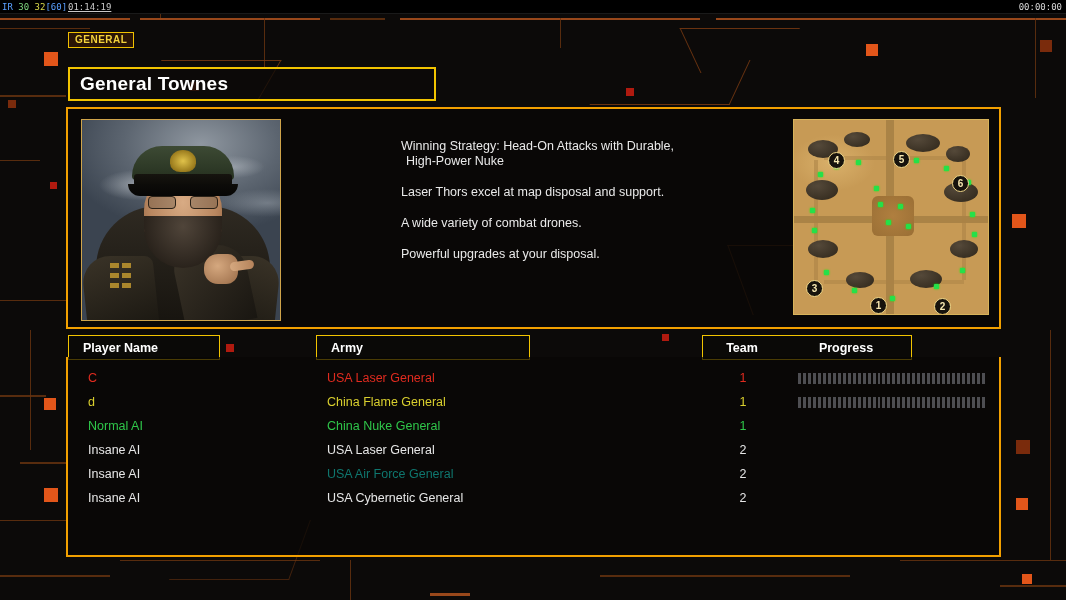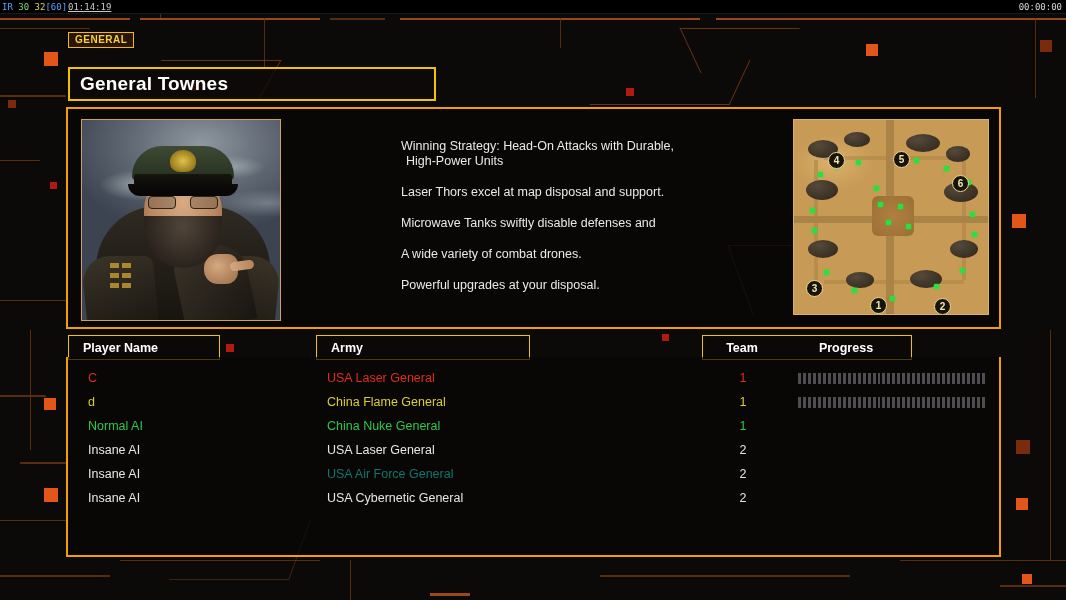--- a/index.html
+++ b/index.html
@@ -424,27 +424,26 @@
           <i class="r"></i>
         </div>
       <div class="beard"></div>
       <div class="hand"></div>
       <div class="finger"></div>
     </div>
 
     <div id="desc">
       <p>
         <span>Winning Strategy: Head-On Attacks with Durable,</span>
-        <span class="cont">High-Power Units</span>
+        <span class="cont">High-Power Nuke</span>
       </p>
       <p>
         <span>Laser Thors excel at map disposal and support.</span>
       </p>
       <p>
-        <span>Microwave Tanks swiftly disable defenses and</span>
       </p>
       <p>
         <span>A wide variety of combat drones.</span>
       </p>
       <p>
         <span>Powerful upgrades at your disposal.</span>
       </p>
     </div>
 
     <div id="minimap">

